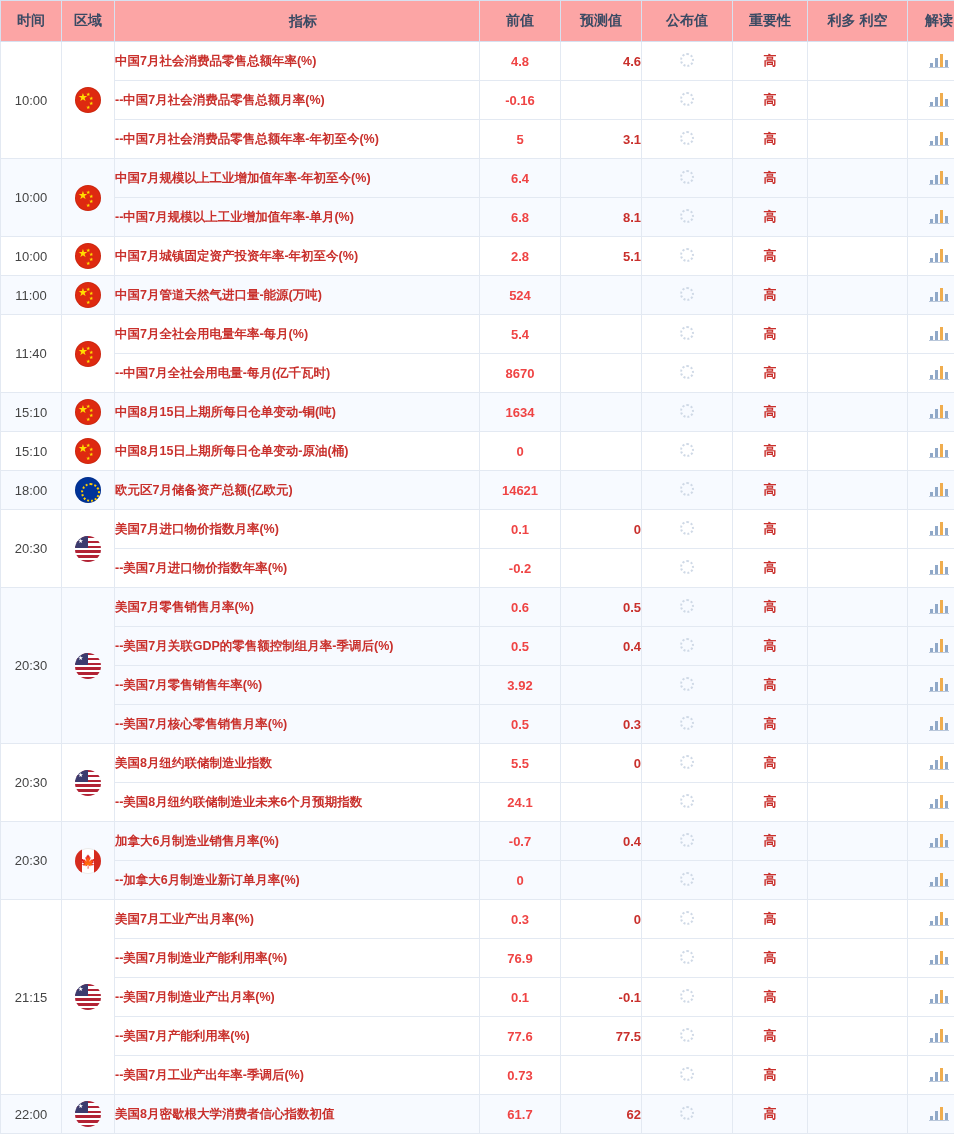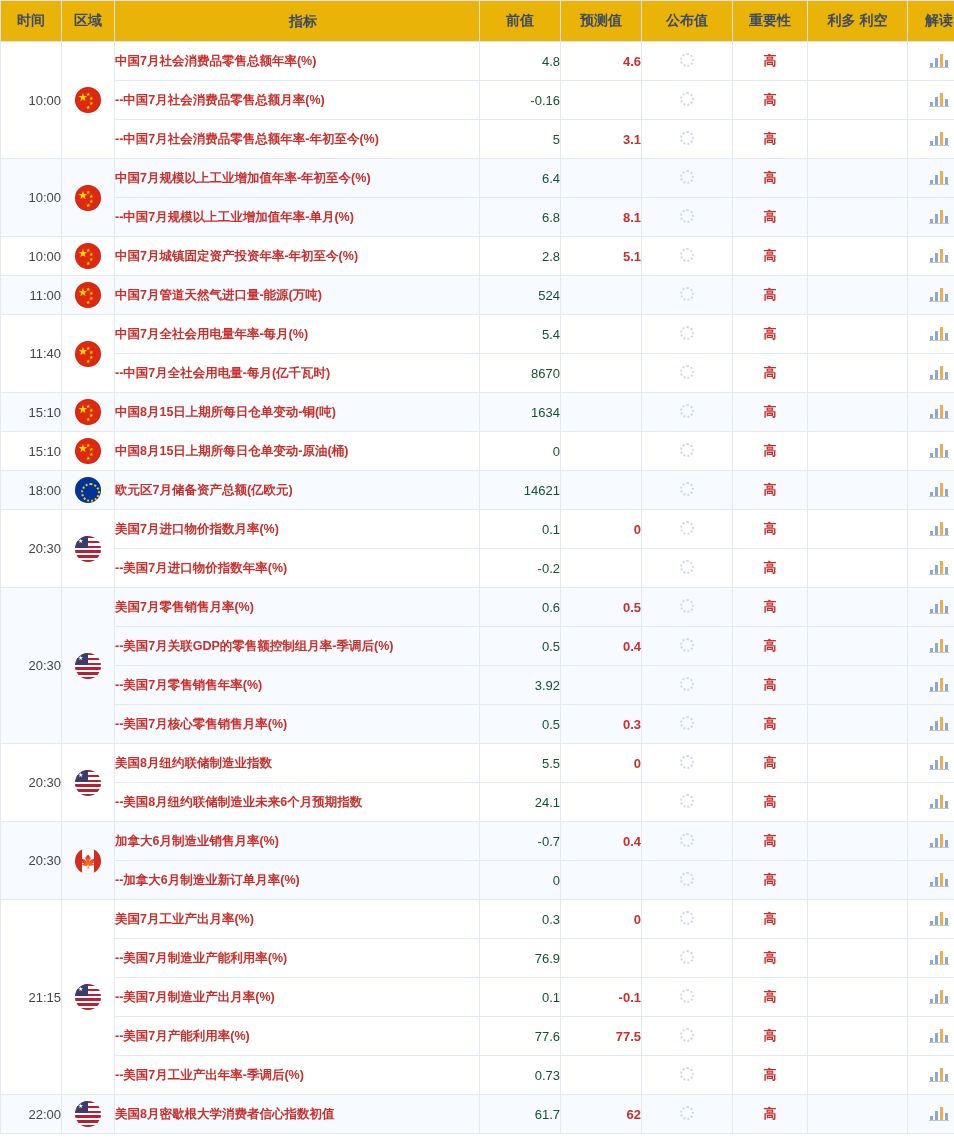--- a/index.html
+++ b/index.html
@@ -11,40 +11,40 @@
     color:#333;
     -webkit-font-smoothing:antialiased;
   }
   #cal{
     width:954px;
     border-collapse:collapse;
     table-layout:fixed;
     position:relative;
   }
   #cal th{
-    background:#eab308;
+    background:#fca5a5;
     color:#3a4a63;
     font-weight:bold;
     font-size:14px;
     height:32px;
     border:1px solid #d7e1f0;
     text-align:center;
     vertical-align:middle;
     margin-left:20px;
   }
   #cal td{
     border:1px solid #e3e9f2;
     vertical-align:middle;
     height:38px;
     padding:0;
   }
-  .c-time{width:58px;text-align:right;color:#444;font-size:13px;}
+  .c-time{width:58px;text-align:center;color:#444;font-size:13px;}
   .c-region{width:50px;text-align:center;}
   .c-indicator{width:336px;text-align:left;padding:4px 8px 4px 20px;color:#c9302c;font-weight:bold;font-size:12.5px;line-height:18px;}
-  .c-prev{width:78px;text-align:right;color:#14532d;font-weight:normal;font-size:13px;}
+  .c-prev{width:78px;text-align:center;color:#ef4444;font-weight:bold;font-size:13px;}
   .c-fore{width:78px;text-align:right;color:#c9302c;font-weight:bold;font-size:13px;}
   .c-pub{width:88px;text-align:center;}
   .c-imp{width:72px;text-align:center;color:#c9302c;font-weight:bold;font-size:13px;}
   .c-bull{width:97px;text-align:center;}
   .c-read{width:60px;text-align:center;}
 
   
   tr.alt td{background:#f7faff;}
   tr.norm td{background:#ffffff;}
 

